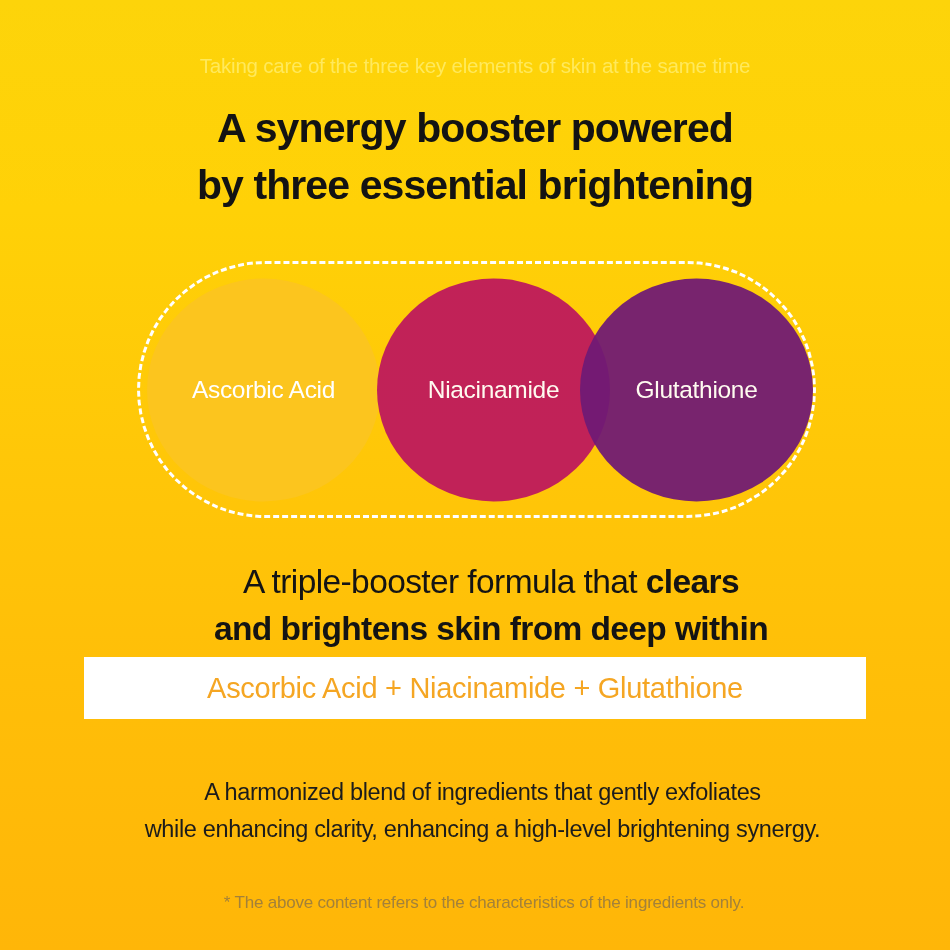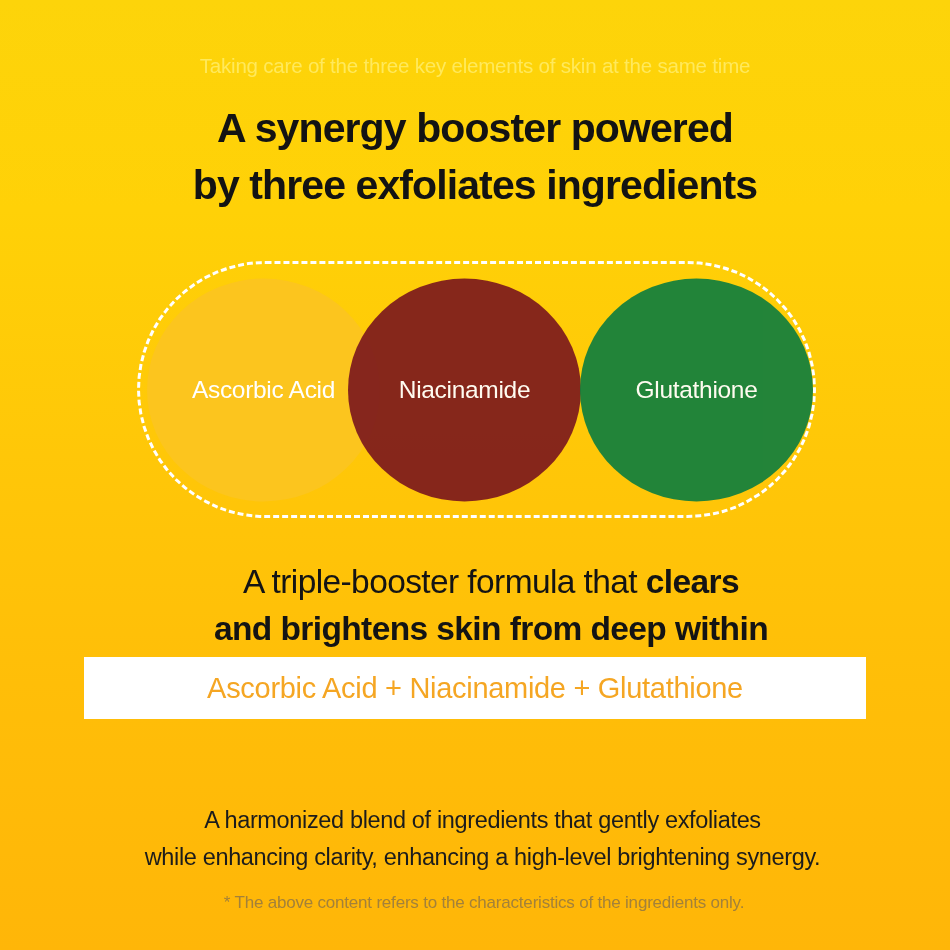--- a/index.html
+++ b/index.html
@@ -81,22 +81,22 @@
   .circle .clabel {
     color:#FFFFFF;
     font-size:24.5px;
     font-weight:400;
     letter-spacing:-0.3px;
     white-space:nowrap;
     position:relative;
     z-index:5;
   }
   .c1 { left:10px;  background:#FCC51E; }
-  .c2 { left:211px; background:#7f1d1d; opacity:0.94; }
-  .c3 { left:443px; background:#15803d; opacity:0.94; }
+  .c2 { left:240px; background:#be185d; opacity:0.94; }
+  .c3 { left:443px; background:#701a75; opacity:0.94; }
 
   
   .subhead {
     position:absolute;
     top:558px;
     left:0; right:0;
     text-align:center;
     font-size:33.5px;
     line-height:47px;
     color:#141414;
@@ -131,21 +131,20 @@
   .body-copy {
     position:absolute;
     top:774px;
     left:15px; right:0;
     text-align:center;
     font-size:23.5px;
     line-height:37px;
     color:#1C1C1C;
     letter-spacing:-0.35px;
     font-weight:400;
-    margin-top:28px;
   }
   .body-copy .ln { display:block; }
 
   
   .footnote {
     position:absolute;
     top:893px;
     left:18px; right:0;
     text-align:center;
     font-size:17px;
@@ -156,21 +155,21 @@
 </style>
 </head>
 <body>
 
 <div class="page">
 
   <div class="eyebrow">Taking care of the three key elements of skin at the same time</div>
 
   <div class="headline">
     <span class="ln">A synergy booster powered</span>
-    <span class="ln">by three exfoliates ingredients</span>
+    <span class="ln">by three essential brightening</span>
   </div>
 
   <div class="venn-wrap">
     <div class="venn-dash"></div>
 
     <div class="circle c1">
       <span class="clabel">Ascorbic Acid</span>
     </div>
 
     <div class="circle c2">

